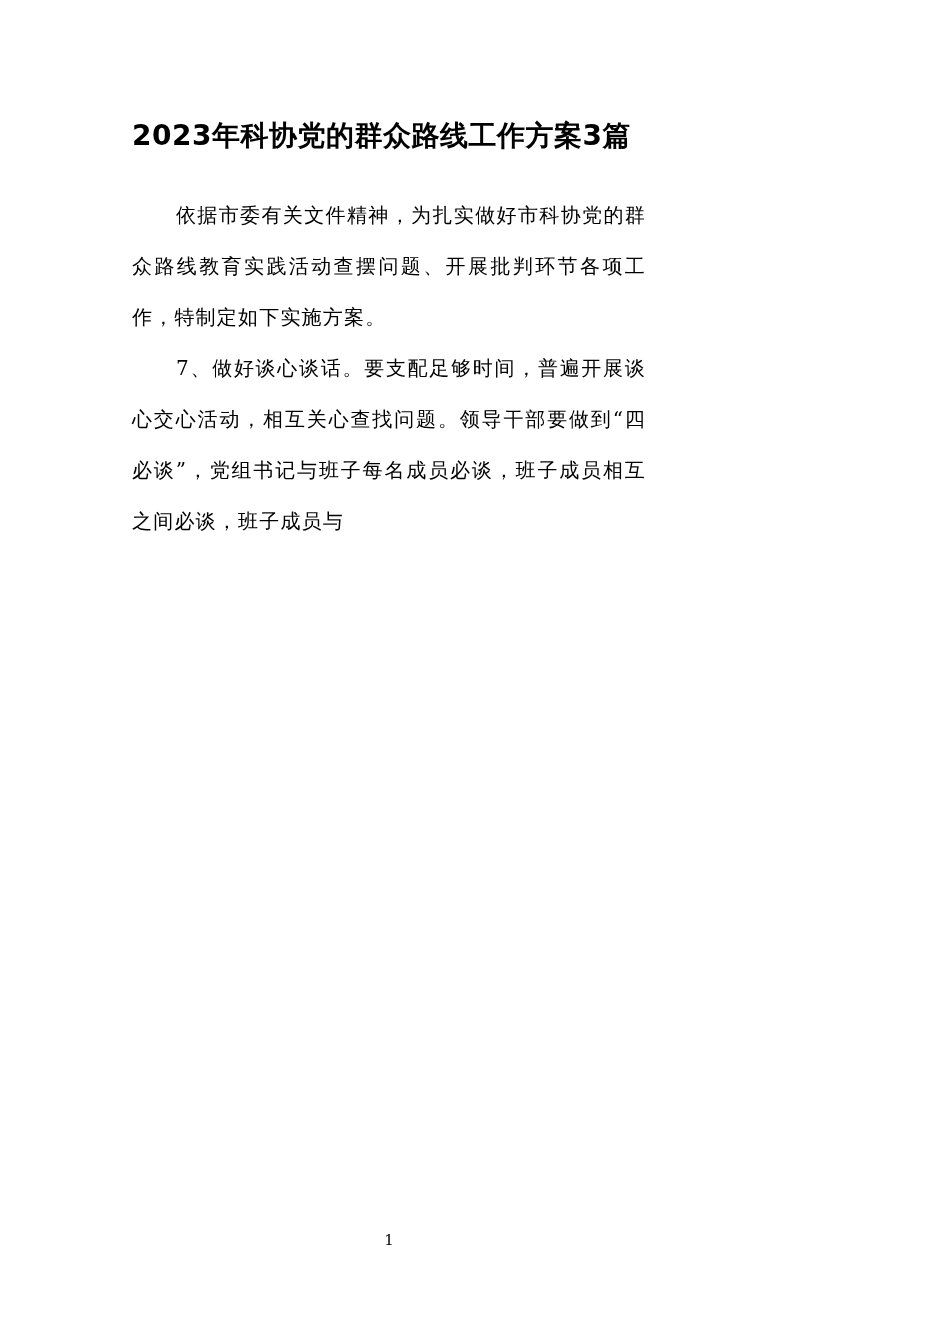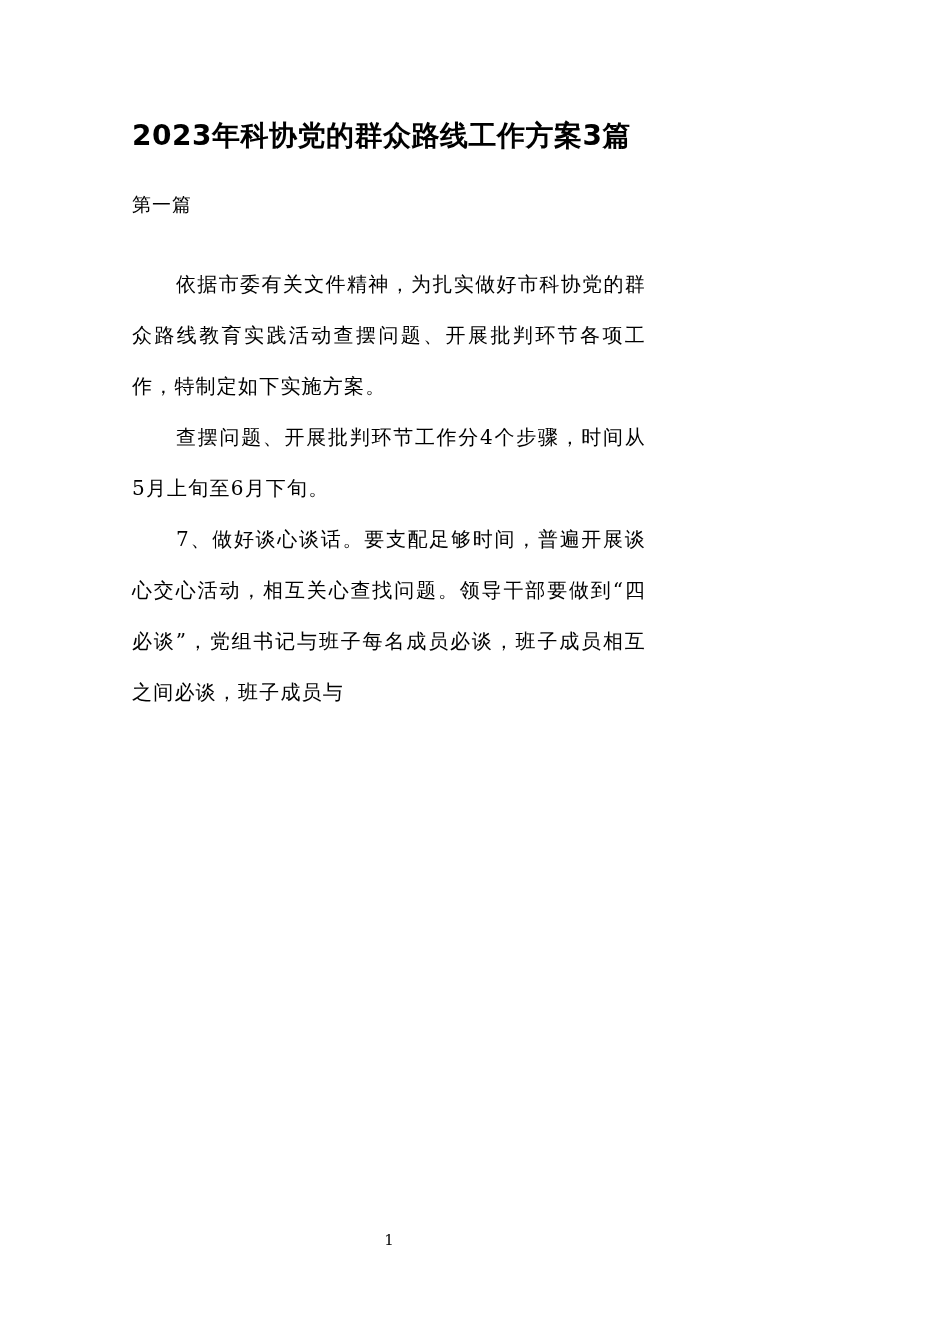--- a/index.html
+++ b/index.html
@@ -59,24 +59,22 @@
     color: #000;
   }
 </style>
 </head>
 <body>
 
 <div class="page">
 
   <h1 class="doc-title">2023年科协党的群众路线工作方案3篇</h1>
 
-  <p class="subtitle">第一篇</p>
 
   <p class="para indent">依据市委有关文件精神，为扎实做好市科协党的群众路线教育实践活动查摆问题、开展批判环节各项工作，特制定如下实施方案。</p>
 
 
-  <p class="para indent">查摆问题、开展批判环节工作分4个步骤，时间从5月上旬至6月下旬。</p>
 
   <p class="para indent">7、做好谈心谈话。要支配足够时间，普遍开展谈心交心活动，相互关心查找问题。领导干部要做到“四必谈”，党组书记与班子每名成员必谈，班子成员相互之间必谈，班子成员与</p>
 
   <div class="page-number">1</div>
 
 </div>
 
 </body></html>

